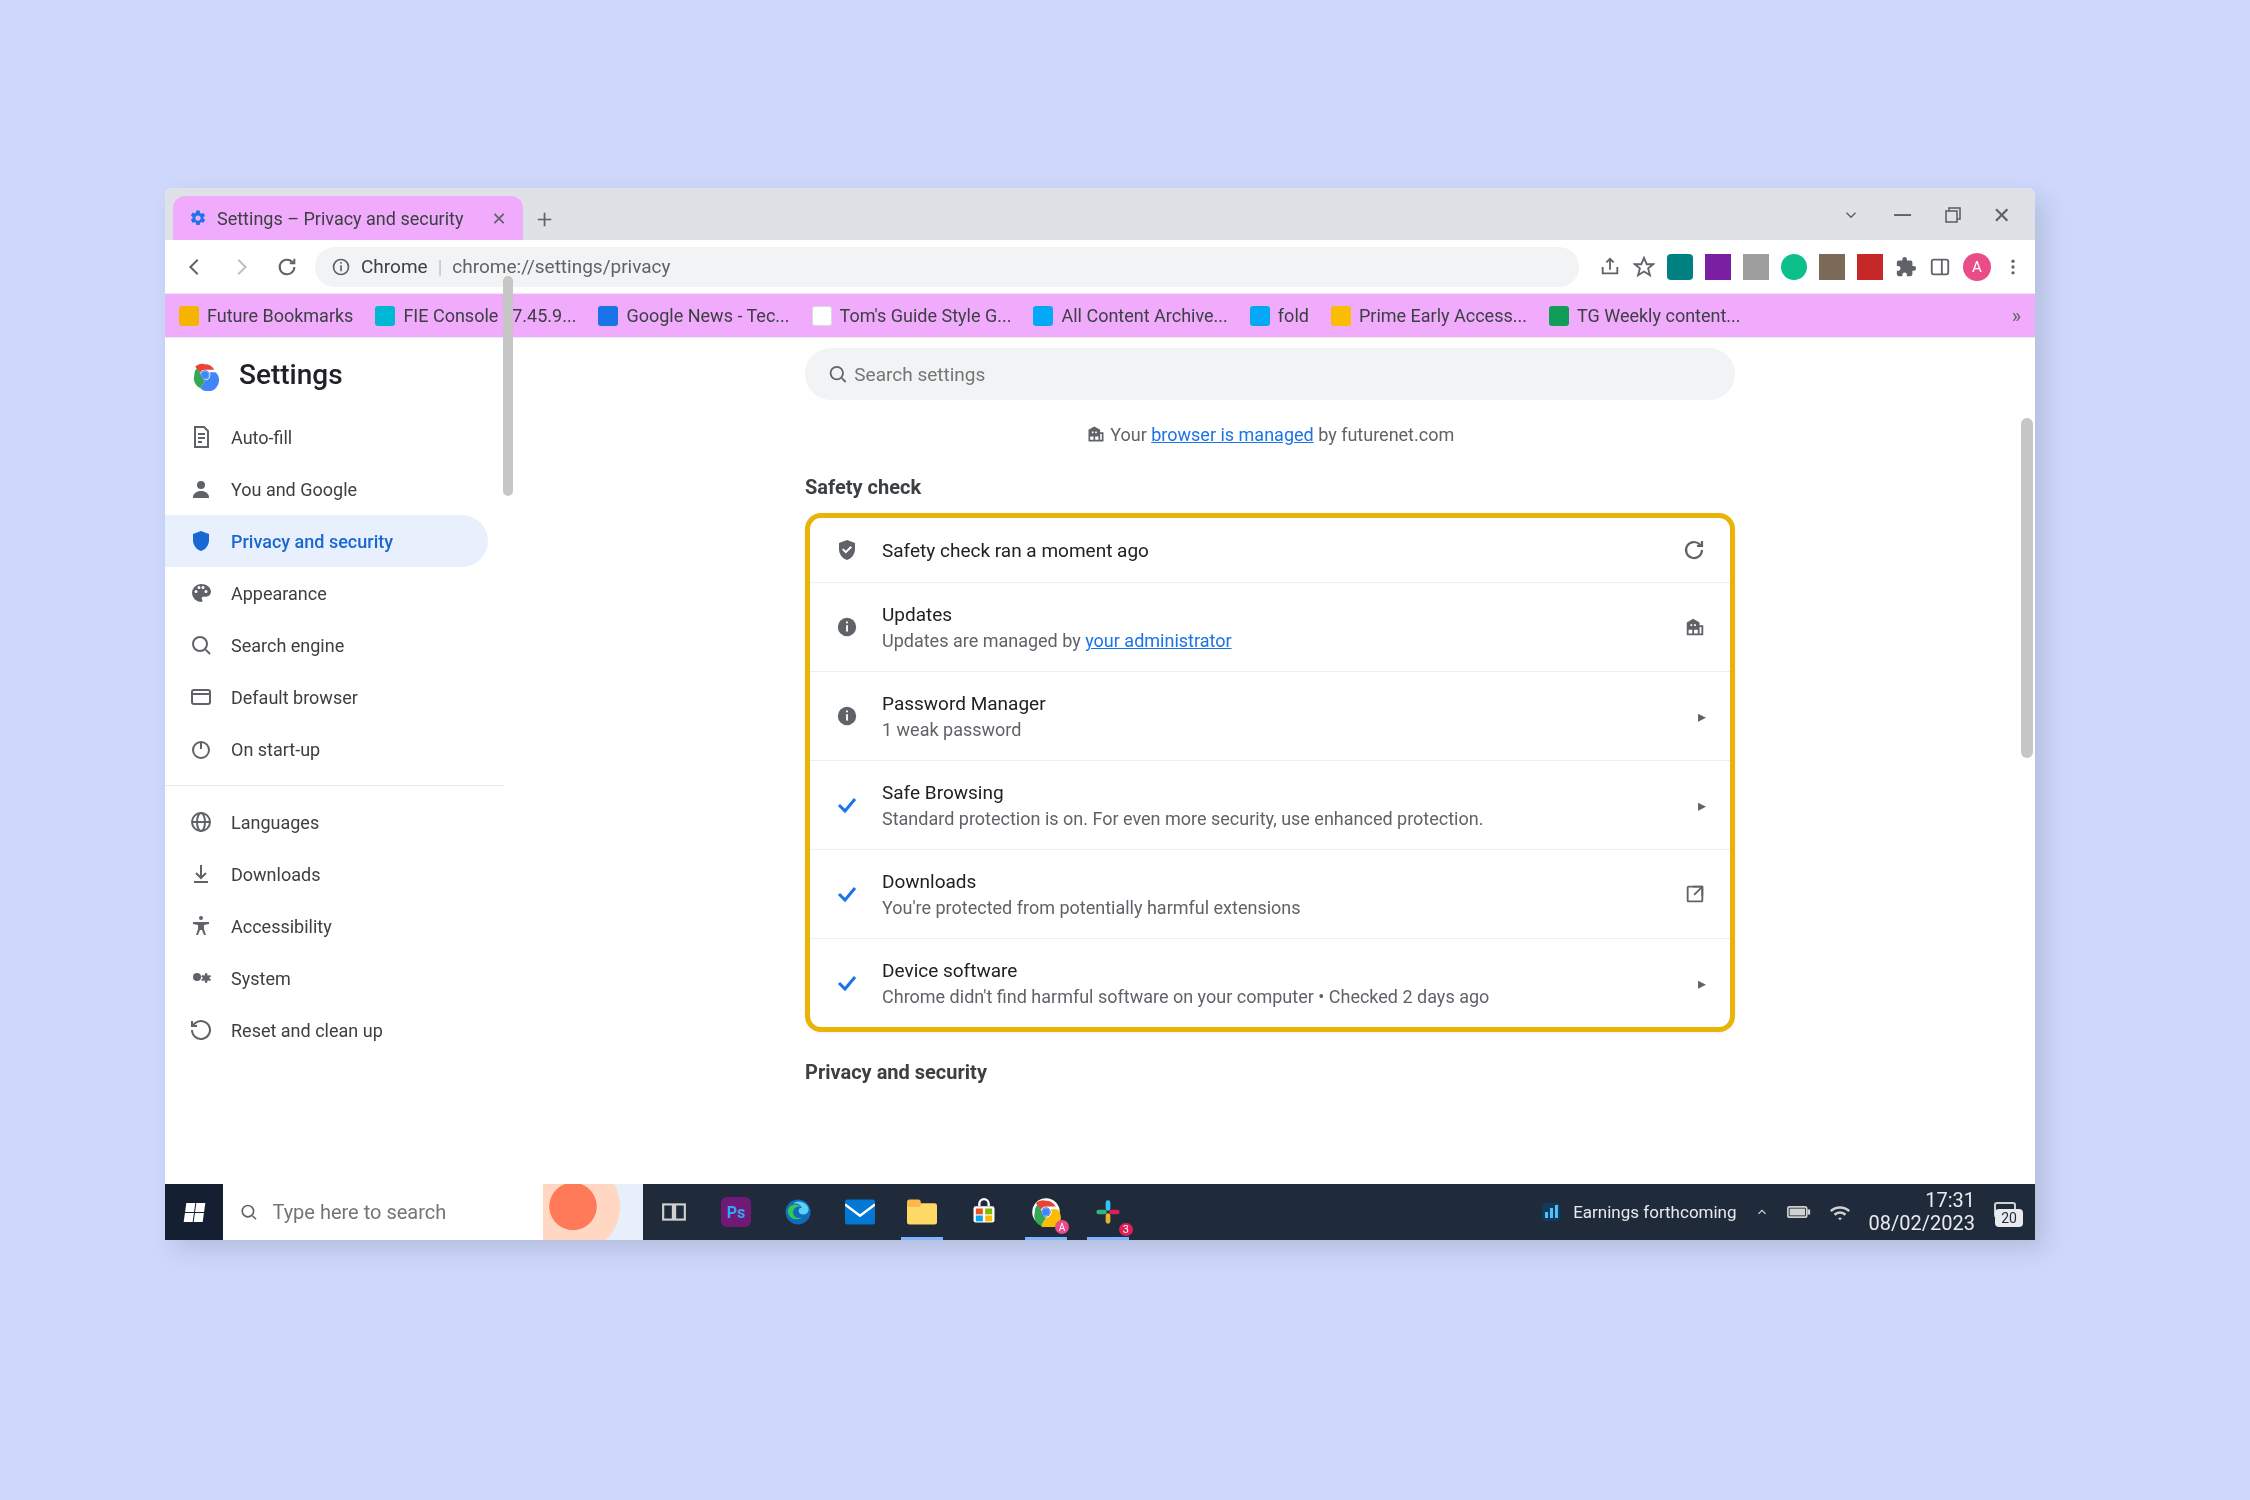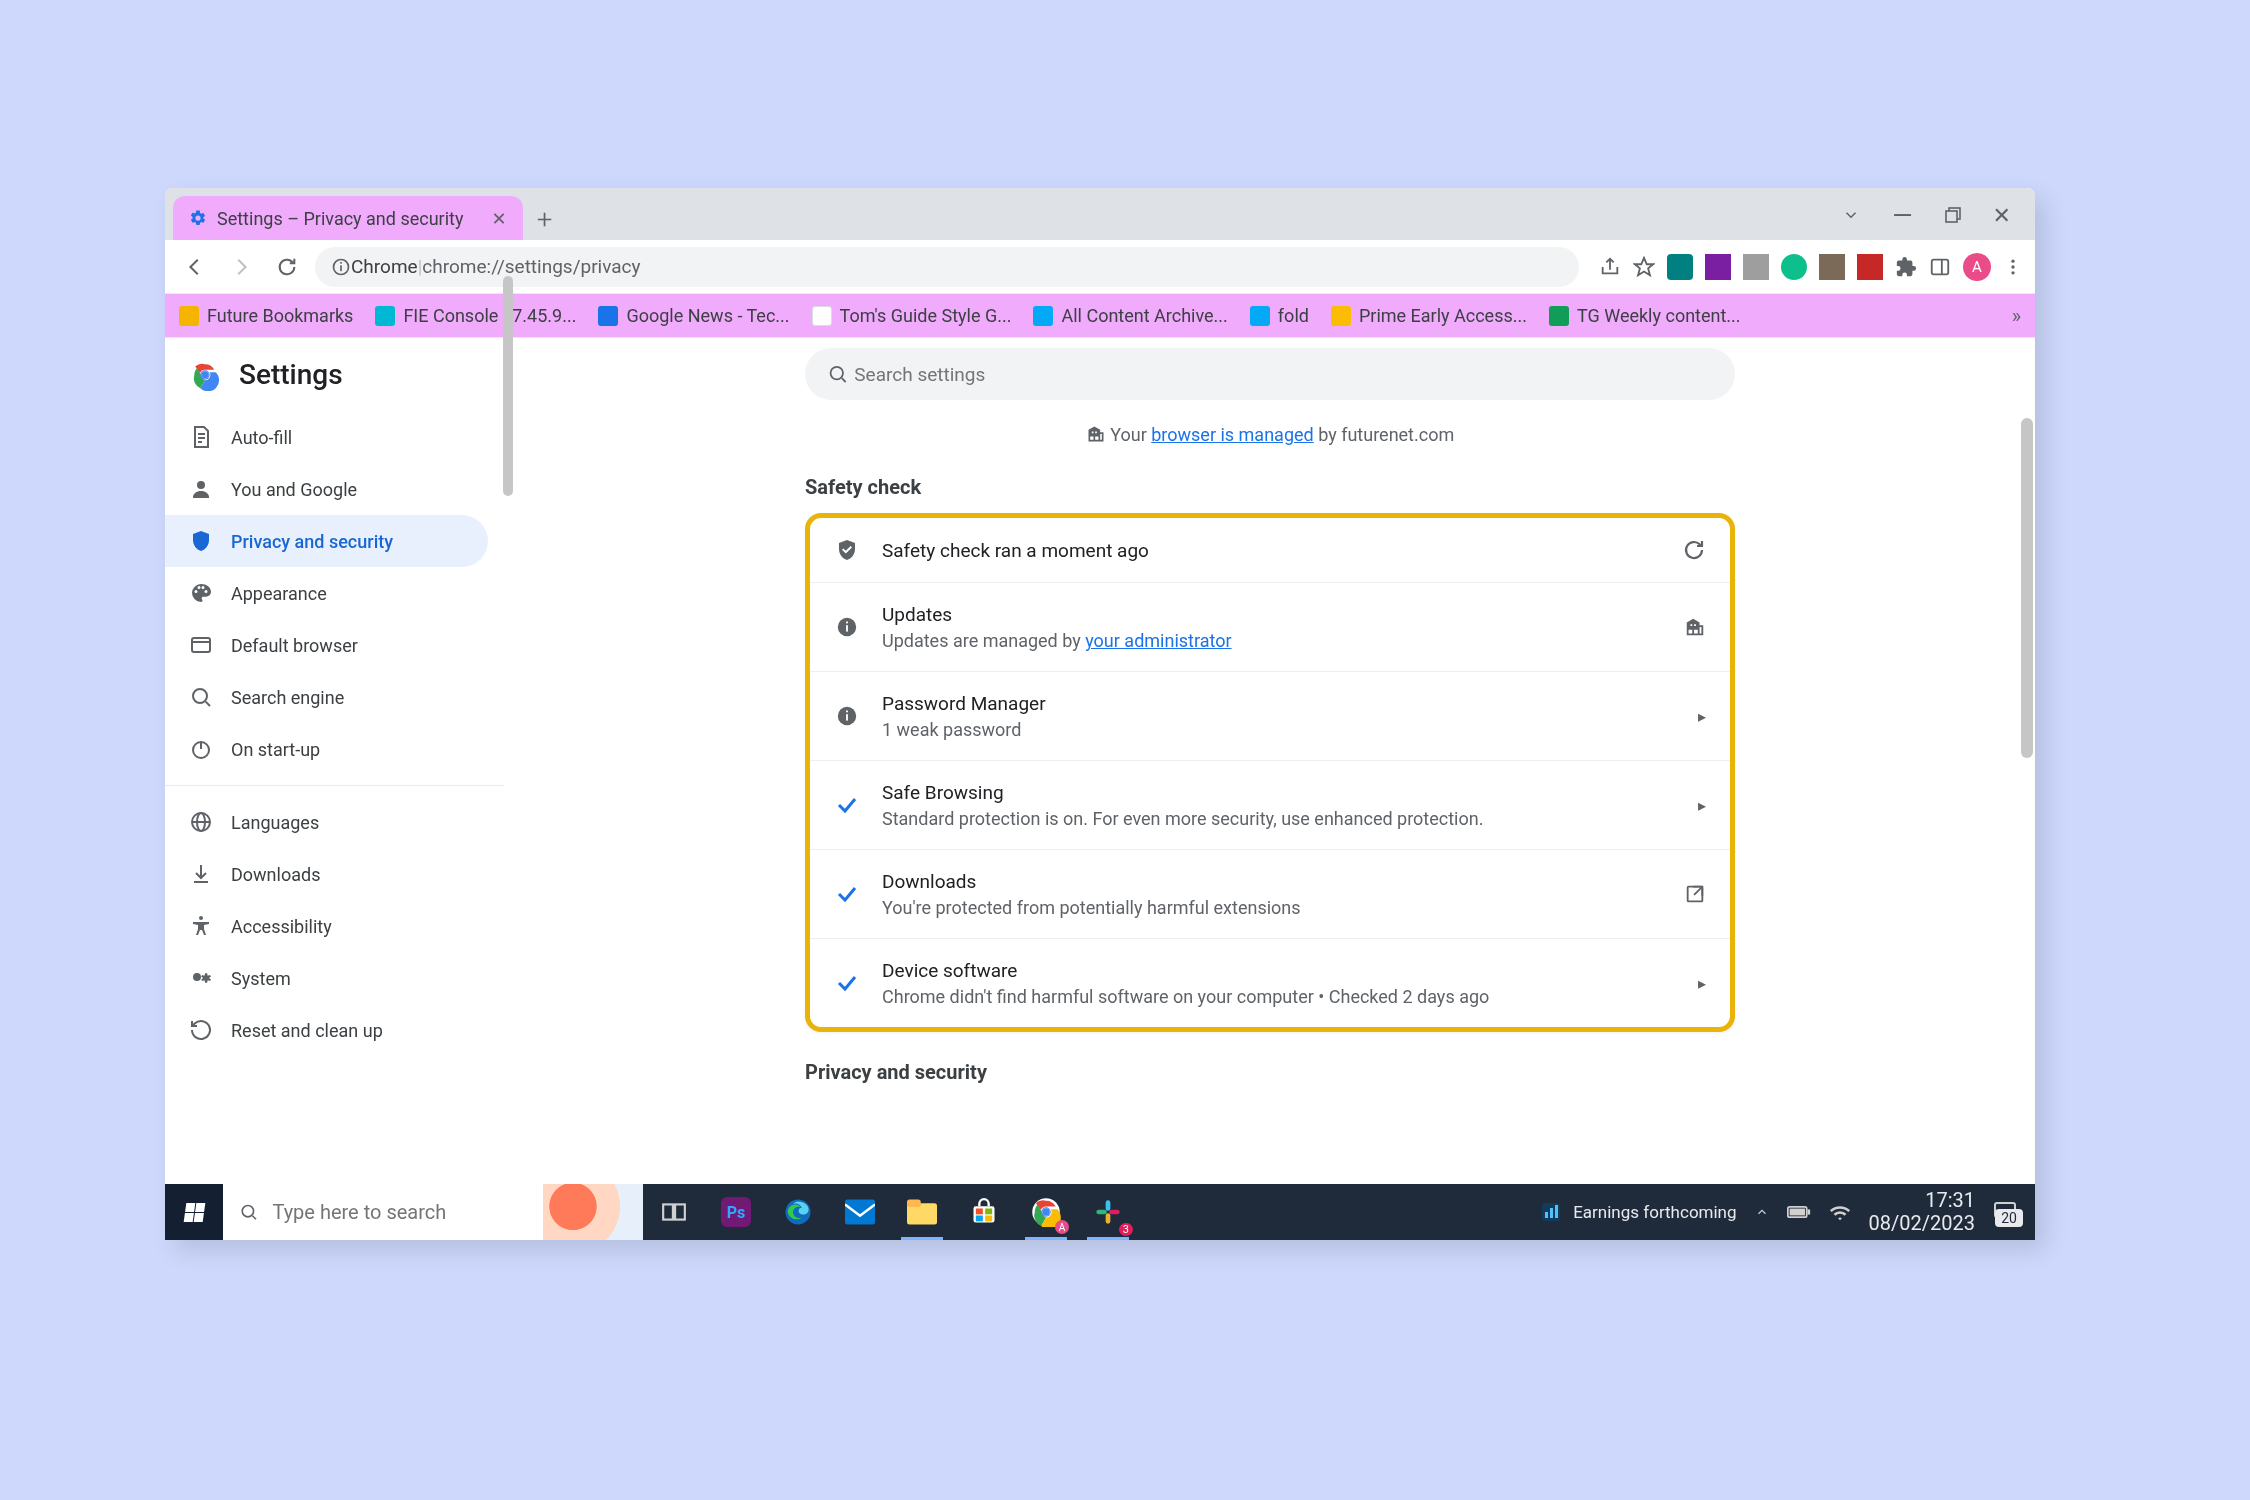--- a/index.html
+++ b/index.html
@@ -19,21 +19,21 @@
   }
   .tab .gear { width: 18px; height: 18px; color:#1a73e8; }
   .tab .close { margin-left: 18px; font-size: 18px; color:#5f6368; cursor:pointer; }
   .newtab { width: 44px; height: 44px; display:flex; align-items:center; justify-content:center; color:#5f6368; font-size:26px; cursor:pointer;}
   .winctrls { margin-left:auto; display:flex; align-items:center; gap: 32px; padding: 0 24px 10px 0; color:#5f6368; }
   .winctrls span, .winctrls svg { cursor:pointer; }
   
   .toolbar { height: 54px; background:#fff; border-bottom:1px solid #e8eaed; display:flex; align-items:center; padding: 0 12px; gap:10px; }
   .navbtn { width:36px; height:36px; display:flex; align-items:center; justify-content:center; color:#5f6368; cursor:pointer; border-radius:50%; }
   .navbtn.disabled { color:#bdc1c6; }
-  .omnibox { flex:1; height:40px; background:#f1f3f4; border-radius:20px; display:flex; align-items:center; padding:0 16px; color:#5f6368; font-size:19px; }
+  .omnibox { flex:1; height:40px; background:#f1f3f4; border-radius:20px; display:flex; align-items:center; padding:0 16px; gap:10px; color:#5f6368; font-size:19px; }
   .omnibox .origin { color:#3c4043; }
   .omnibox .sep { color:#bdc1c6; }
   .tbicons { display:flex; align-items:center; gap:12px; padding-left:10px; }
   .tbicons .sq { width:26px; height:26px; display:inline-block; }
   .ext-link   { background:#008080; border-radius:4px; }
   .ext-purple { background:#7b1fa2; }
   .ext-grey   { background:#9e9e9e; }
   .ext-green  { background:#0cbf8b; border-radius:50%; }
   .ext-brown  { background:#7a6a57; }
   .ext-red    { background:#c62828; }
@@ -254,31 +254,31 @@
               <span>Privacy and security</span>
             </li>
           <li class="navitem">
               <svg viewBox="0 0 24 24" fill="currentColor">
                 <path d="M12 3a9 9 0 0 0 0 18c1 0 1.5-.8 1.5-1.5 0-.4-.2-.8-.4-1.1-.3-.3-.4-.7-.4-1.1 0-.8.7-1.5 1.5-1.5H17a5 5 0 0 0 5-5c0-4.6-4.5-7.8-10-7.8ZM7 12a1.5 1.5 0 1 1 0-3 1.5 1.5 0 0 1 0 3Zm3-4a1.5 1.5 0 1 1 0-3 1.5 1.5 0 0 1 0 3Zm4 0a1.5 1.5 0 1 1 0-3 1.5 1.5 0 0 1 0 3Zm3 4a1.5 1.5 0 1 1 0-3 1.5 1.5 0 0 1 0 3Z"></path>
               </svg>
               <span>Appearance</span>
             </li>
           <li class="navitem">
               <svg viewBox="0 0 24 24" fill="none" stroke="currentColor" stroke-width="2">
+                <circle cx="11" cy="11" r="7"></circle>
+                <line x1="21" y1="21" x2="16.65" y2="16.65"></line>
+              </svg>
+              <span>Search engine</span>
+            </li>
+          <li class="navitem">
+              <svg viewBox="0 0 24 24" fill="none" stroke="currentColor" stroke-width="2">
                 <rect x="3" y="5" width="18" height="14" rx="2"></rect>
                 <line x1="3" y1="9" x2="21" y2="9"></line>
               </svg>
               <span>Default browser</span>
-            </li>
-          <li class="navitem">
-              <svg viewBox="0 0 24 24" fill="none" stroke="currentColor" stroke-width="2">
-                <circle cx="11" cy="11" r="7"></circle>
-                <line x1="21" y1="21" x2="16.65" y2="16.65"></line>
-              </svg>
-              <span>Search engine</span>
             </li>
           <li class="navitem">
               <svg viewBox="0 0 24 24" fill="none" stroke="currentColor" stroke-width="2">
                 <circle cx="12" cy="13" r="8"></circle>
                 <line x1="12" y1="5" x2="12" y2="12"></line>
               </svg>
               <span>On start-up</span>
             </li>
           <div class="navsep"></div>
           <li class="navitem">

